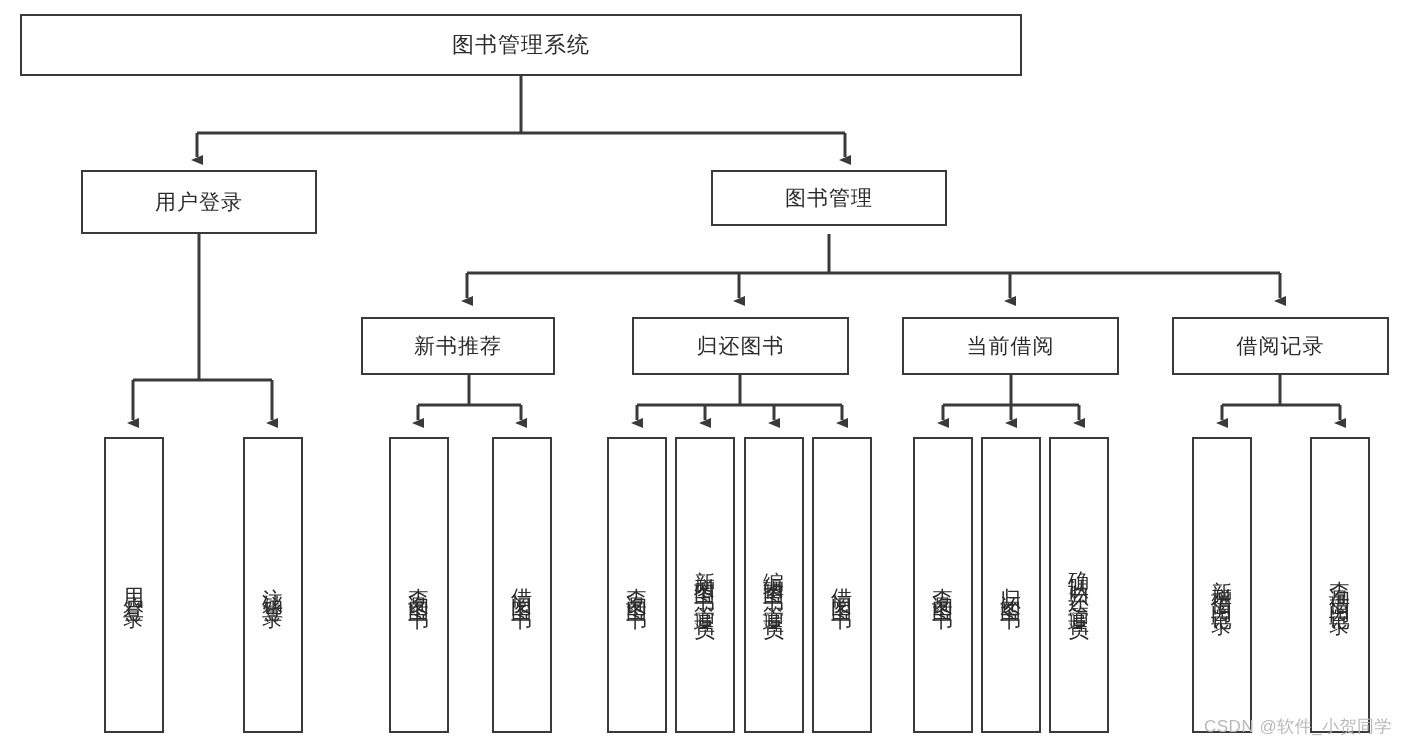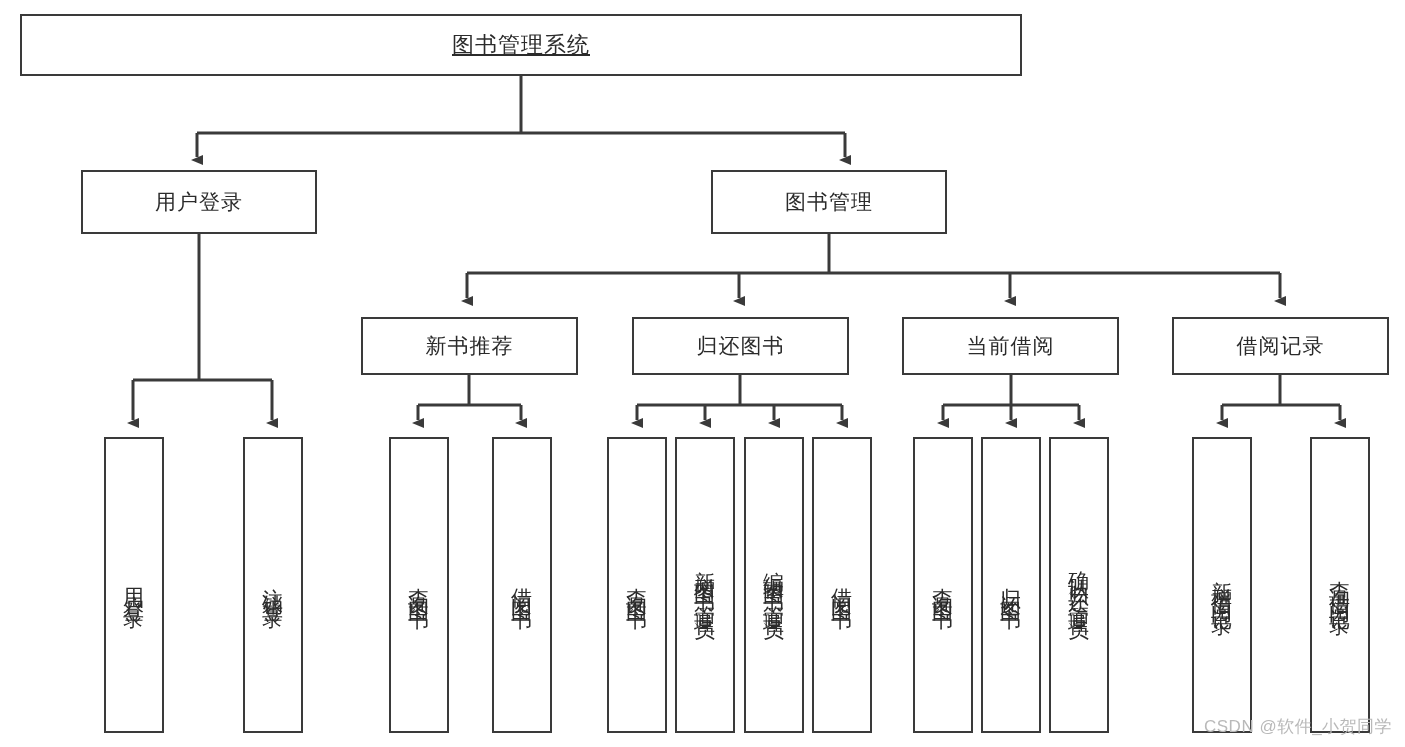--- a/index.html
+++ b/index.html
@@ -39,21 +39,21 @@
     display: block;
     text-align: center;
     line-height: 1.18;
   }
   
   .h-node .lbl {
     font-size: 21px;
     letter-spacing: 1px;
     white-space: nowrap;
   }
-  .root .lbl { font-size: 22px; text-decoration: underline; }
+  .root .lbl { font-size: 22px; }
   
   .v-node {
     padding: 10px 0;
     align-items: center;
     justify-content: center;
   }
   .v-node .lbl {
     writing-mode: vertical-rl;
     text-orientation: upright;
     font-size: 21px;
@@ -124,25 +124,25 @@
     </g>
   </svg>
 
   <div class="node h-node root" style="left:20px; top:14px; width:1002px; height:62px;">
     <span class="lbl">图书管理系统</span>
   </div>
 
   <div class="node h-node" style="left:81px; top:170px; width:236px; height:64px;">
     <span class="lbl">用户登录</span>
   </div>
-  <div class="node h-node" style="left:711px; top:170px; width:236px; height:64px;">
+  <div class="node h-node" style="left:711px; top:170px; width:236px; height:56px;">
     <span class="lbl">图书管理</span>
   </div>
 
-  <div class="node h-node" style="left:361px; top:317px; width:217px; height:58px;">
+  <div class="node h-node" style="left:361px; top:317px; width:194px; height:58px;">
     <span class="lbl">新书推荐</span>
   </div>
   <div class="node h-node" style="left:632px; top:317px; width:217px; height:58px;">
     <span class="lbl">归还图书</span>
   </div>
   <div class="node h-node" style="left:1172px; top:317px; width:217px; height:58px;">
     <span class="lbl">借阅记录</span>
   </div>
   <div class="node h-node" style="left:902px; top:317px; width:217px; height:58px;">
     <span class="lbl">当前借阅</span>

